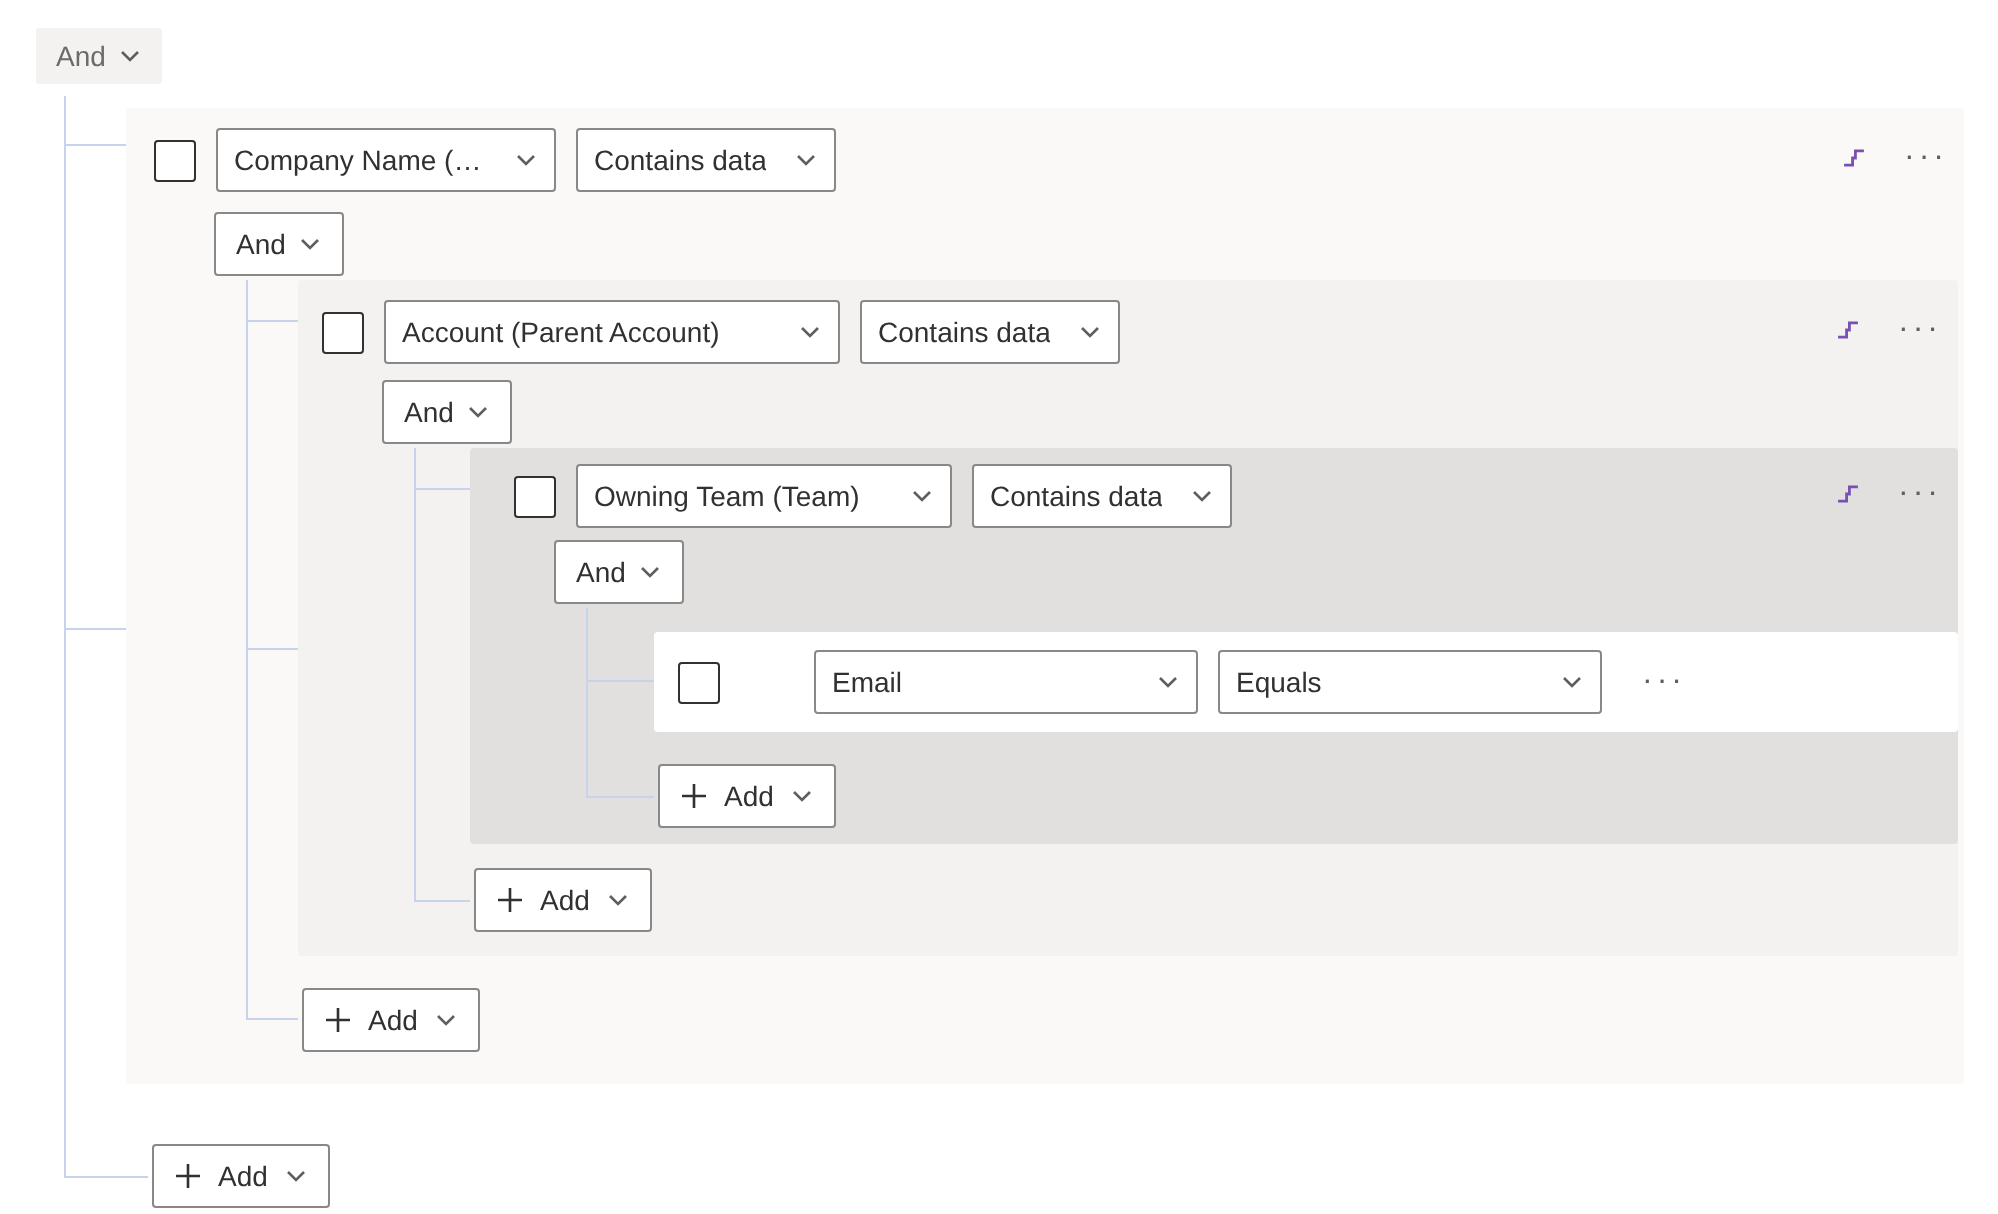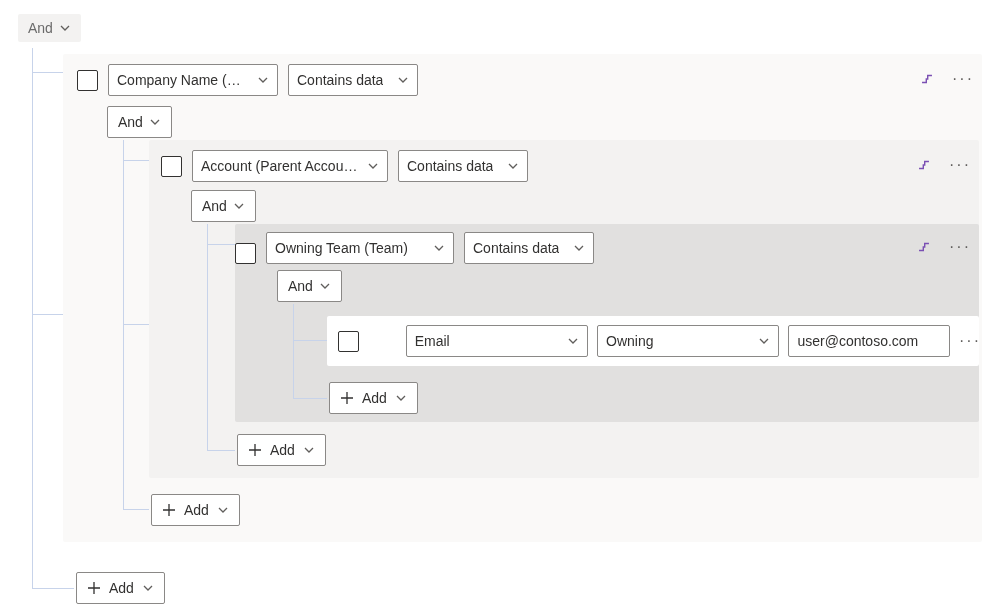--- a/index.html
+++ b/index.html
@@ -114,21 +114,21 @@
 
     <div class="line v" style="left:60px; top:86px; height:370px;"></div>
     <div class="line h" style="left:60px; top:106px; width:26px;"></div>
     <div class="line h" style="left:60px; top:270px; width:26px;"></div>
     <div class="line h" style="left:60px; top:455px; width:26px;"></div>
 
     <div class="card2">
 
       <div class="hdr" style="position:absolute; left:12px; top:10px;">
         <div class="chk"></div>
-        <div class="sel" style="width:196px;">
+        <div class="sel" style="width:228px;">
           <span>Account (Parent Account)</span>
           <span class="chev">
             <svg viewBox="0 0 12 12" fill="none">
                 <path d="M2 4l4 4 4-4" stroke-width="1.3"></path>
               </svg>
           </span>
         </div>
         <div class="sel" style="width:130px;">
           <span>Contains data</span>
           <span class="chev">
@@ -158,21 +158,21 @@
             </svg>
         </span>
       </div>
 
       <div class="line v" style="left:58px; top:84px; height:226px;"></div>
       <div class="line h" style="left:58px; top:104px; width:28px;"></div>
       <div class="line h" style="left:58px; top:310px; width:28px;"></div>
 
       <div class="card3">
 
-        <div class="hdr" style="position:absolute; left:0; top:8px;align-items:flex-end;">
+        <div class="hdr" style="position:absolute; left:22px; top:8px;">
           <div class="chk"></div>
           <div class="sel" style="width:188px;">
             <span>Owning Team (Team)</span>
             <span class="chev">
               <svg viewBox="0 0 12 12" fill="none">
                   <path d="M2 4l4 4 4-4" stroke-width="1.3"></path>
                 </svg>
             </span>
           </div>
           <div class="sel" style="width:130px;">
@@ -216,31 +216,28 @@
           <div class="sel" style="width:192px;margin-left:35px;">
             <span>Email</span>
             <span class="chev">
               <svg viewBox="0 0 12 12" fill="none">
                   <path d="M2 4l4 4 4-4" stroke-width="1.3"></path>
                 </svg>
             </span>
           </div>
           <div style="width:10px;"></div>
           <div class="sel" style="width:192px;">
-            <span>Owning</span>
+            <span>Equals</span>
             <span class="chev">
               <svg viewBox="0 0 12 12" fill="none">
                   <path d="M2 4l4 4 4-4" stroke-width="1.3"></path>
                 </svg>
             </span>
           </div>
           <div style="width:10px;"></div>
-          <div class="txt" style="width:170px;">
-            <span>user@contoso.com</span>
-          </div>
           <div style="width:12px;"></div>
           <div class="iconbtn">
               <span class="ellipsis">···</span>
             </div>
         </div>
 
         <div class="addbtn" style="position:absolute; left:94px; top:158px;">
           <span class="plus">
             <svg viewBox="0 0 14 14">
                 <path d="M7 1v12M1 7h12" stroke="#323130" stroke-width="1.3"></path>

